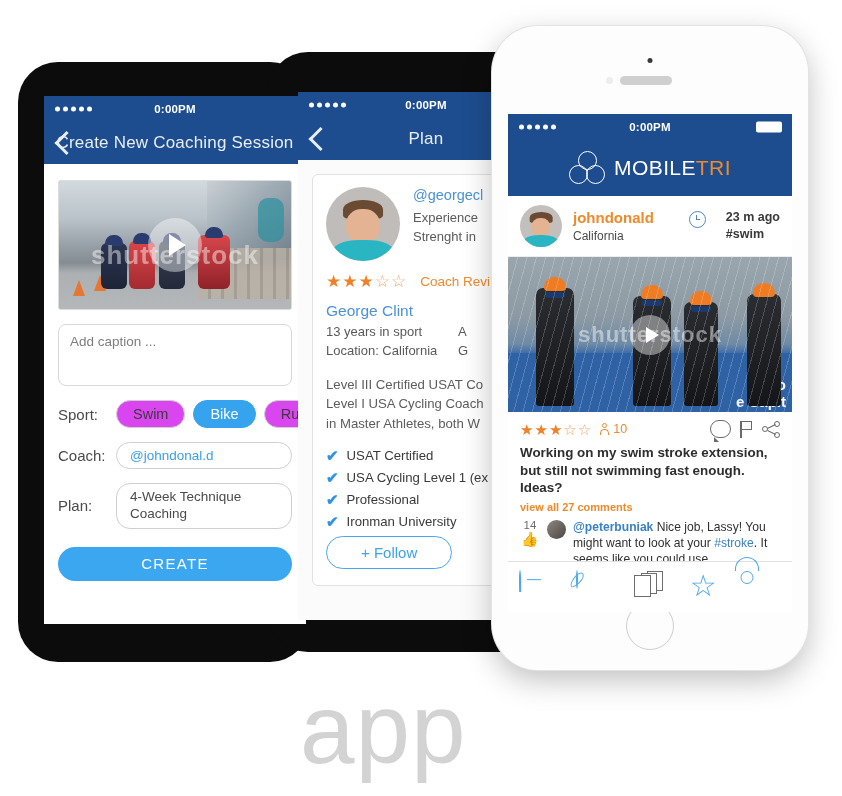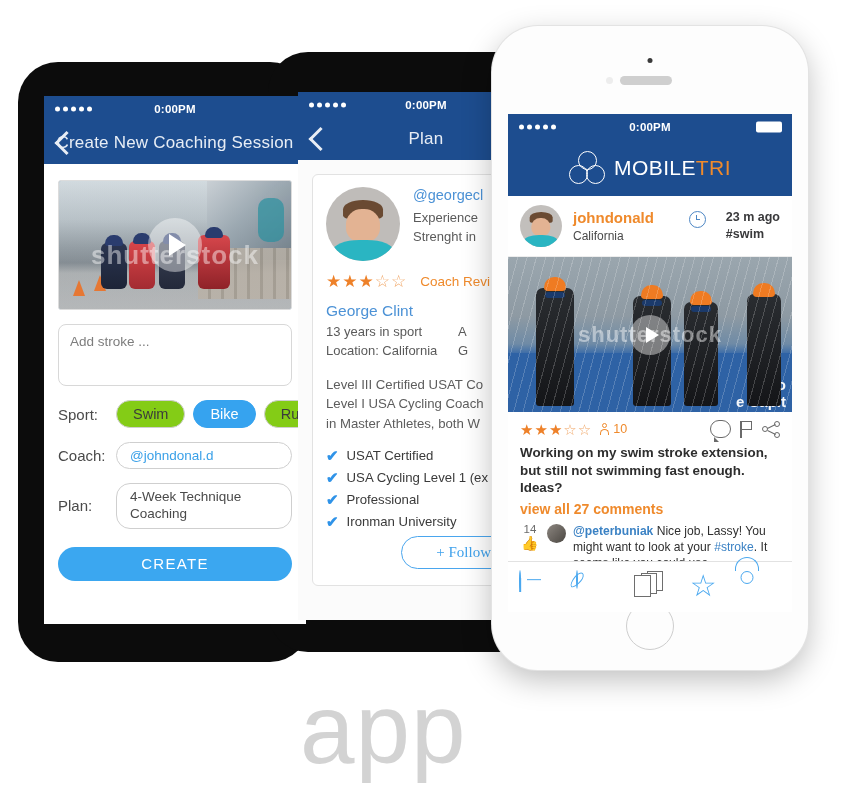--- a/index.html
+++ b/index.html
@@ -60,21 +60,21 @@
   .playbtn::after{content:"";border-left:17px solid #ffffff;border-top:11px solid transparent;
     border-bottom:11px solid transparent;margin-left:5px;}
   .playsm{width:40px;height:40px;}
   .playsm::after{border-left:13px solid #fff;border-top:8px solid transparent;border-bottom:8px solid transparent;}
 
   #p1caption{margin:14px 14px 0 14px;height:62px;border:1px solid #d8d8d8;border-radius:8px;
     padding:9px 11px;box-sizing:border-box;color:#7d7d7d;font-size:13.5px;}
   .formrow{display:flex;align-items:center;margin:14px 14px 0 14px;}
   .formlabel{width:58px;flex:none;color:#4a4a4a;font-size:15px;}
   .chip{border:1px solid #cfcfcf;border-radius:16px;padding:5px 16px;font-size:14.5px;color:#3b3b3b;
-    margin-right:8px;background:#84cc16;}
+    margin-right:8px;background:#d946ef;}
   .chip.active{background:#36a3ef;border-color:#36a3ef;color:#fff;}
   .field{flex:1;border:1px solid #cfcfcf;border-radius:16px;padding:5px 13px;font-size:13.5px;
     color:#39a0e8;box-sizing:border-box;}
   .field.plan{color:#4a4a4a;border-radius:14px;line-height:1.25;padding:5px 13px;}
   #p1create{margin:18px 14px 0 14px;height:34px;border-radius:17px;background:#3ba7f0;color:#fff;
     display:flex;align-items:center;justify-content:center;font-size:15px;letter-spacing:1.3px;}
 
   
   #phone2{left:298px;top:92px;width:256px;height:528px;background:#fbfbfb;}
   #p2card{margin:14px 14px 0 14px;background:#fff;border:1px solid #e2e2e2;border-radius:6px;
@@ -96,21 +96,21 @@
   .p2review{color:#ef8a2c;font-size:13.5px;white-space:nowrap;}
   .p2name{color:#4c92d6;font-size:15.5px;margin-top:12px;}
   .p2cols{display:flex;margin-top:3px;}
   .p2cols .c1{width:132px;flex:none;}
   .p2cols .c2{flex:1;}
   .p2bio{color:#5d5d5d;font-size:13.2px;line-height:1.5;margin-top:13px;white-space:nowrap;}
   .chklist{margin-top:14px;}
   .chkrow{display:flex;align-items:center;gap:8px;margin-bottom:7px;}
   .chk{color:#2f93e8;font-size:15px;font-weight:bold;line-height:1;}
   .chktxt{color:#3a3a3a;font-size:13.2px;white-space:nowrap;}
-  .followwrap{display:flex;justify-content:flex-end;margin-top:3px;font-family:Liberation Serif, serif;}
+  .followwrap{display:flex;justify-content:flex-start;margin-top:3px;}
   .followbtn{border:1px solid #4aa6ee;border-radius:18px;color:#40a2ec;font-size:15px;
     padding:7px 34px;background:#fff;}
 
   
   #whitephone{position:absolute;left:492px;top:26px;width:316px;height:644px;background:#fdfdfd;
     border-radius:46px;box-shadow:0 0 0 1px #e3e3e3, 0 10px 30px rgba(0,0,0,.25);}
   #wp-cam{position:absolute;left:50%;top:32px;transform:translateX(-50%);width:5px;height:5px;
     border-radius:50%;background:#3a3a3a;}
   #wp-sensor{position:absolute;left:calc(50% - 44px);top:51px;width:7px;height:7px;border-radius:50%;
     background:#ededed;}
@@ -180,21 +180,21 @@
   .shareicon i{position:absolute;border:1.5px solid #6a6a6a;border-radius:50%;box-sizing:border-box;
     width:6px;height:6px;display:block;}
   .shareicon i.a{right:0;top:0;}
   .shareicon i.b{left:0;top:5px;}
   .shareicon i.c{right:0;bottom:0;}
   .shareicon u{position:absolute;background:#6a6a6a;height:1.4px;display:block;}
   .shareicon u.l1{left:5px;top:5px;width:9px;transform:rotate(-26deg);}
   .shareicon u.l2{left:5px;top:11px;width:9px;transform:rotate(26deg);}
 
   .p3text{padding:2px 12px 0 12px;color:#2e2e2e;font-size:13.4px;font-weight:bold;line-height:1.32;}
-  .p3viewall{padding:4px 12px 0 12px;color:#ef8a2c;font-size:14px;font-weight:bold;}
+  .p3viewall{padding:4px 12px 0 12px;color:#ef8a2c;font-size:11px;font-weight:bold;}
   .p3comment{display:flex;padding:6px 12px 0 12px;gap:7px;}
   .likecol{width:20px;flex:none;text-align:center;}
   .likecount{color:#6c6c6c;font-size:11.5px;line-height:1.1;}
   .thumb{color:#ef8a2c;font-size:14px;line-height:1.1;}
   .cmtav{width:19px;height:19px;border-radius:50%;background:#7e7a74;flex:none;margin-top:1px;
     background-image:linear-gradient(135deg,#8d8781,#4a4641);}
   .cmtbody{flex:1;font-size:12.1px;line-height:1.33;color:#2f2f2f;}
   .cmtbody .h{color:#3b82c4;font-weight:bold;}
   .cmtbody .tag{color:#3b82c4;}
 
@@ -266,21 +266,21 @@
             <span class="helmet" style="left:4px;top:-8px"></span>
           </div>
         <div class="rider r4">
             <span class="helmet" style="left:7px;top:-8px"></span>
           </div>
         <div class="wm">shutterstock</div>
       </div>
       <div class="playbtn"></div>
     </div>
 
-    <div id="p1caption">Add stroke ...</div>
+    <div id="p1caption">Add caption ...</div>
 
     <div class="formrow">
       <span class="formlabel">Sport:</span>
       <span class="chip">Swim</span>
       <span class="chip active">Bike</span>
       <span class="chip">Run</span>
     </div>
 
     <div class="formrow">
       <span class="formlabel">Coach:</span>

